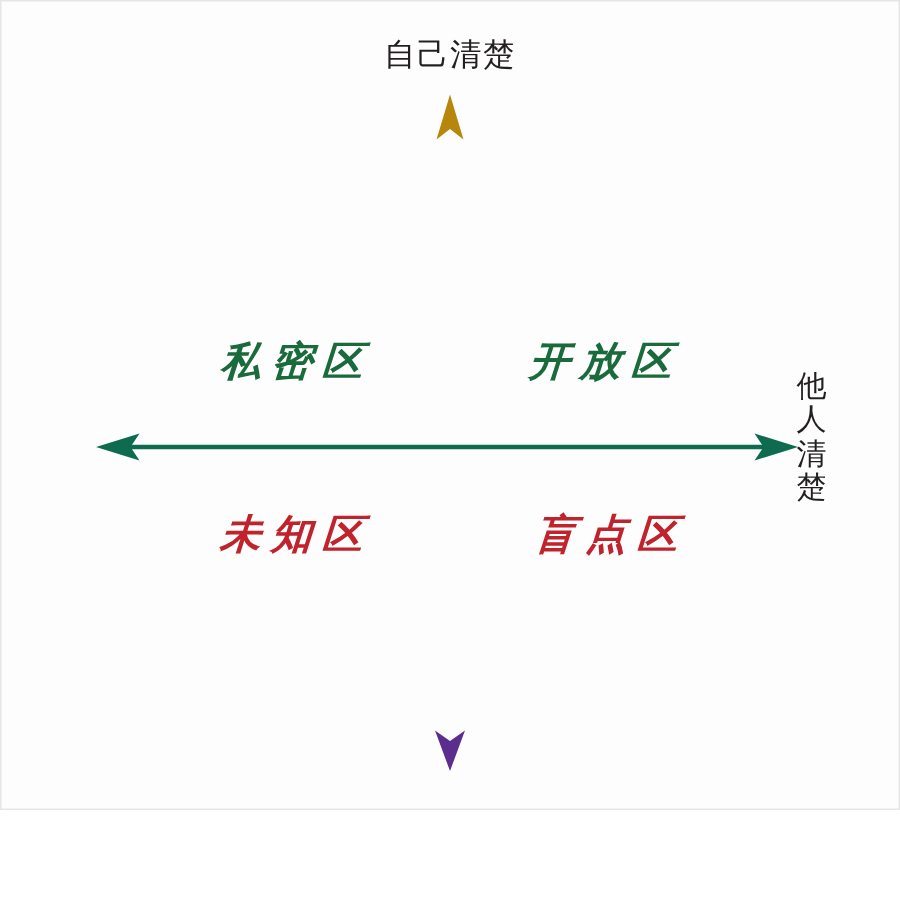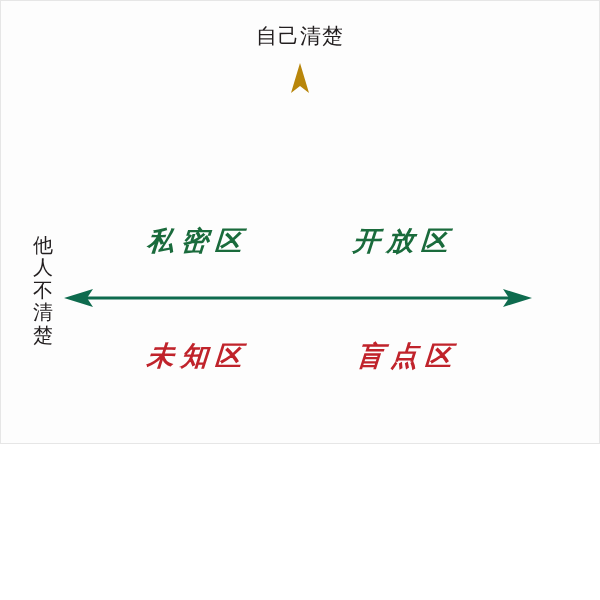--- a/index.html
+++ b/index.html
@@ -3,21 +3,21 @@
 <meta charset="utf-8">
 <style>
   html, body {
     margin: 0;
     padding: 0;
     background: #ffffff;
   }
   #canvas {
     position: relative;
     width: 600px;
-    height: 444px;
+    height: 540px;
     background: #fdfdfd;
     border: 1px solid #e6e6e6;
     box-sizing: border-box;
     overflow: hidden;
     font-family: "DejaVu Sans", "Liberation Sans", sans-serif;
   }
 
   
   #axes {
     position: absolute;
@@ -115,22 +115,22 @@
     <line x1="299" y1="78" x2="299" y2="496" stroke="url(#vgrad)" stroke-width="3"></line>
 
     <polygon points="299,62 290,92 299,85 308,92" fill="#b8860b"></polygon>
 
     <polygon points="299,513 289,486 299,493 309,486" fill="#5b2d8e"></polygon>
   </svg>
 
   <div class="axis-label" id="label-top">自己清楚</div>
 
 
-  <div class="axis-label-vertical" id="label-left">他人不清楚</div>
 
+  <div class="axis-label-vertical" id="label-right">他人清楚</div>
 
   <div class="quadrant green" id="q-private">私密区</div>
 
   <div class="quadrant green" id="q-open">开放区</div>
 
   <div class="quadrant red" id="q-unknown">未知区</div>
 
   <div class="quadrant red" id="q-blind">盲点区</div>
 
 </div>

